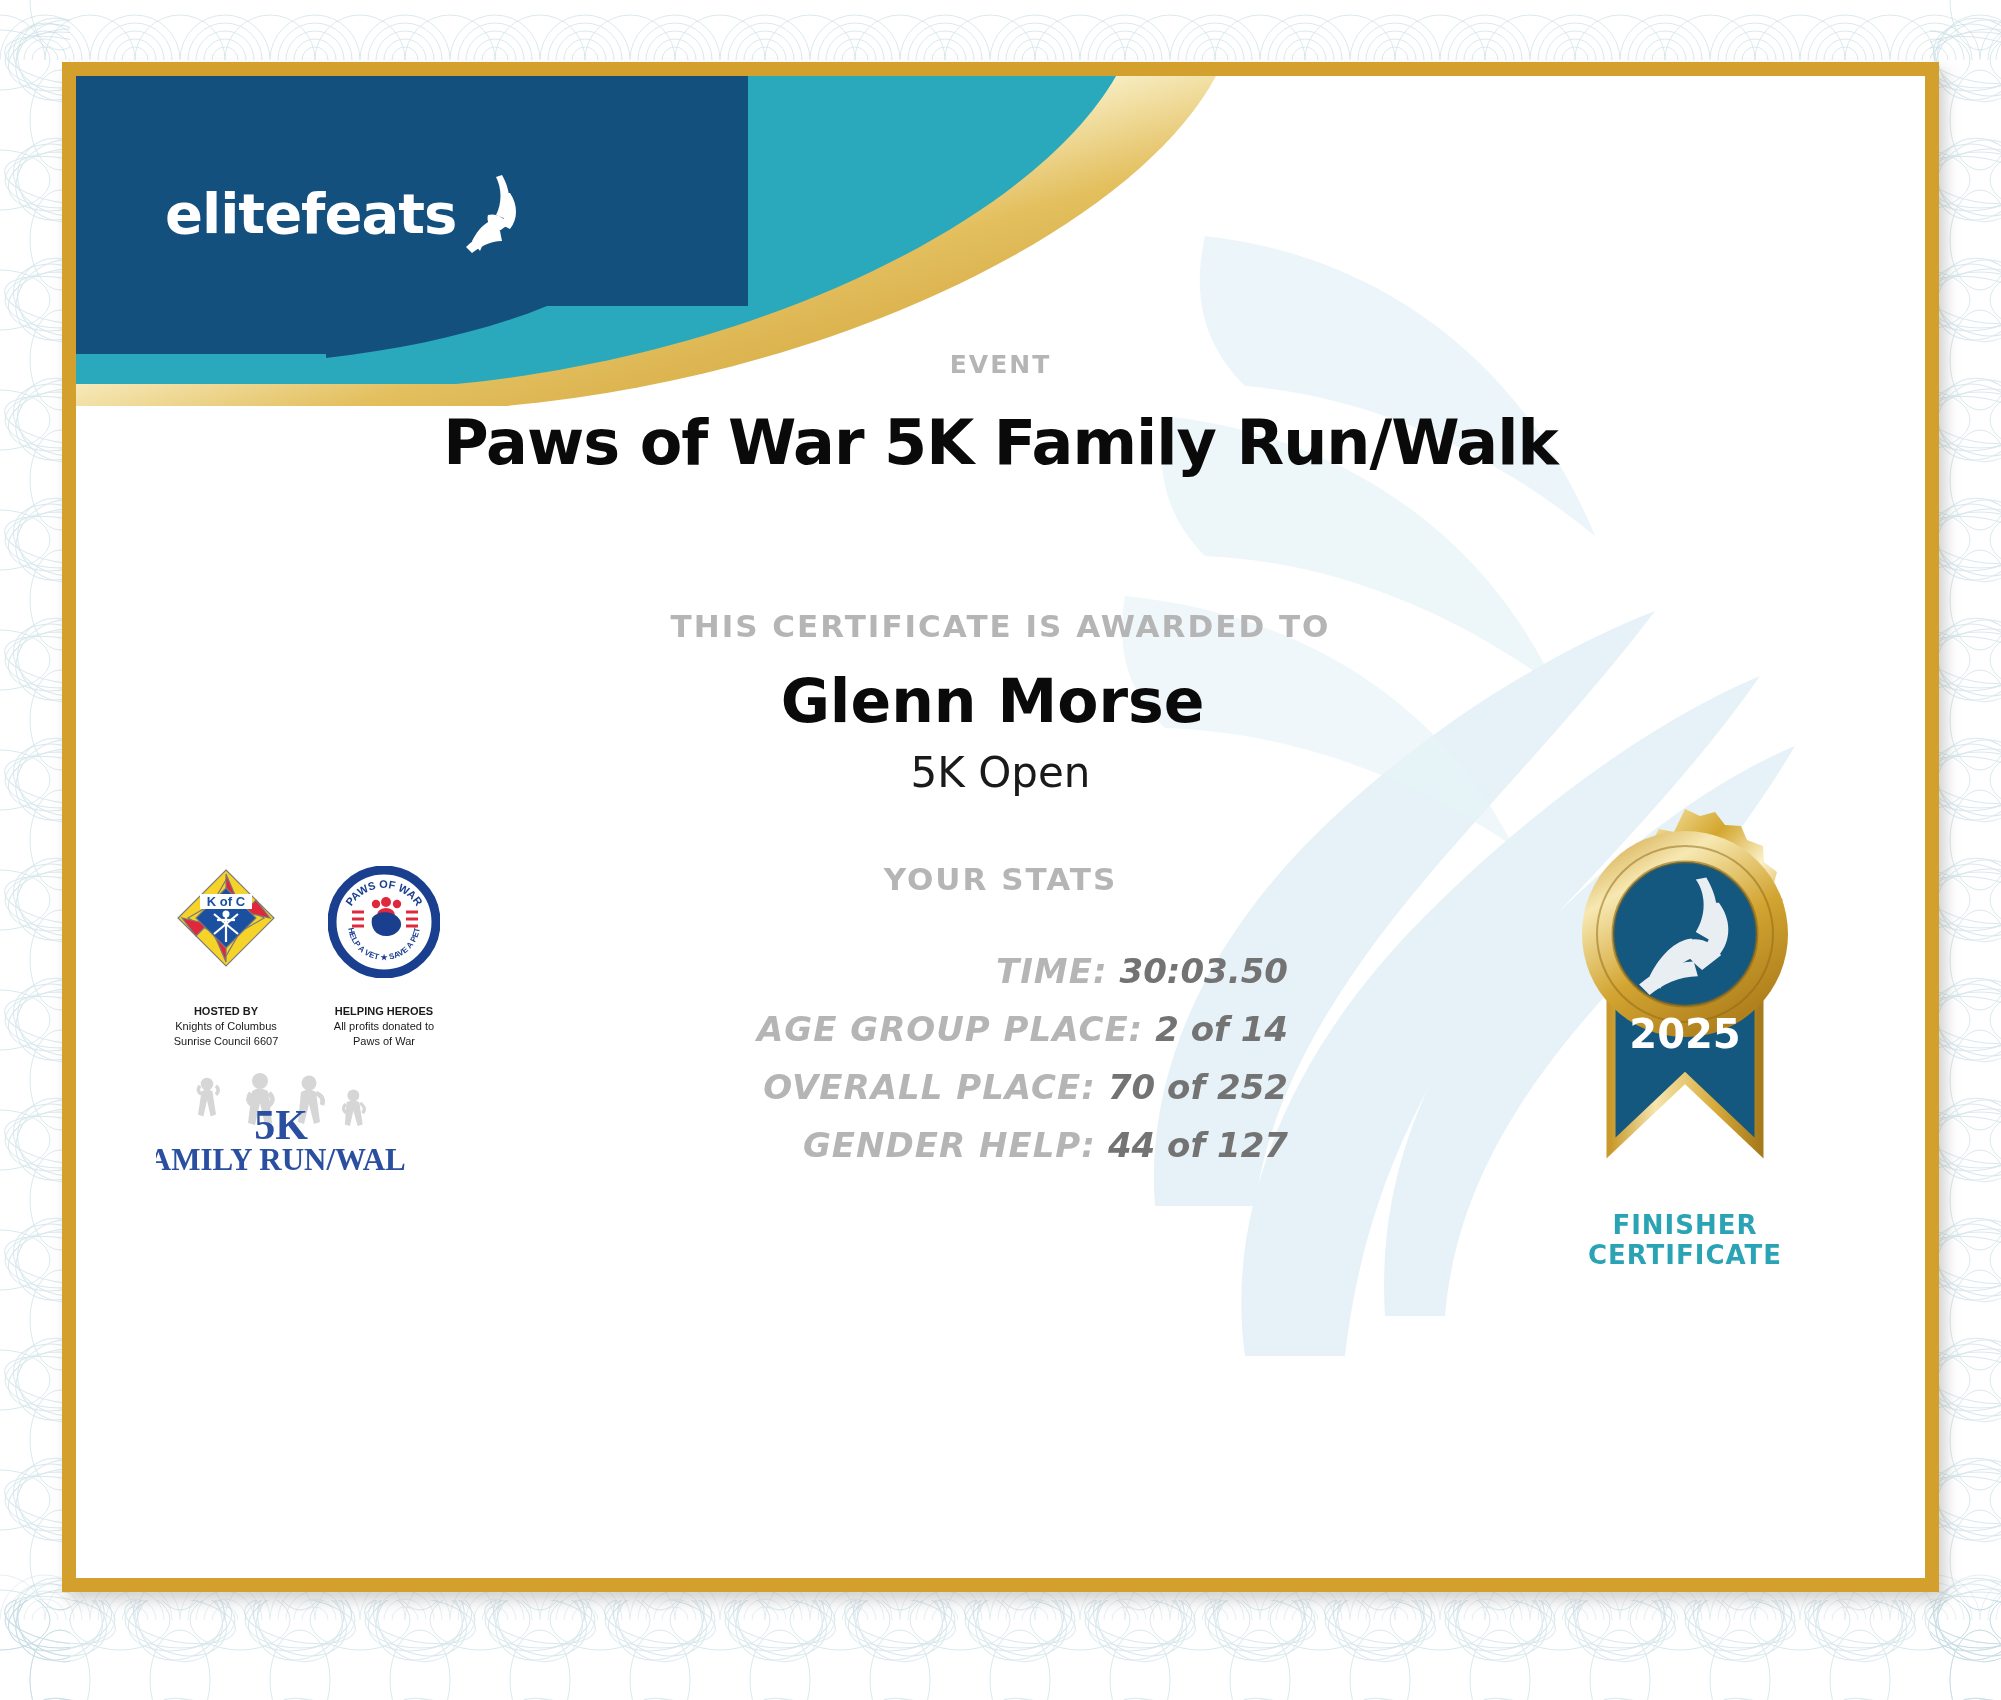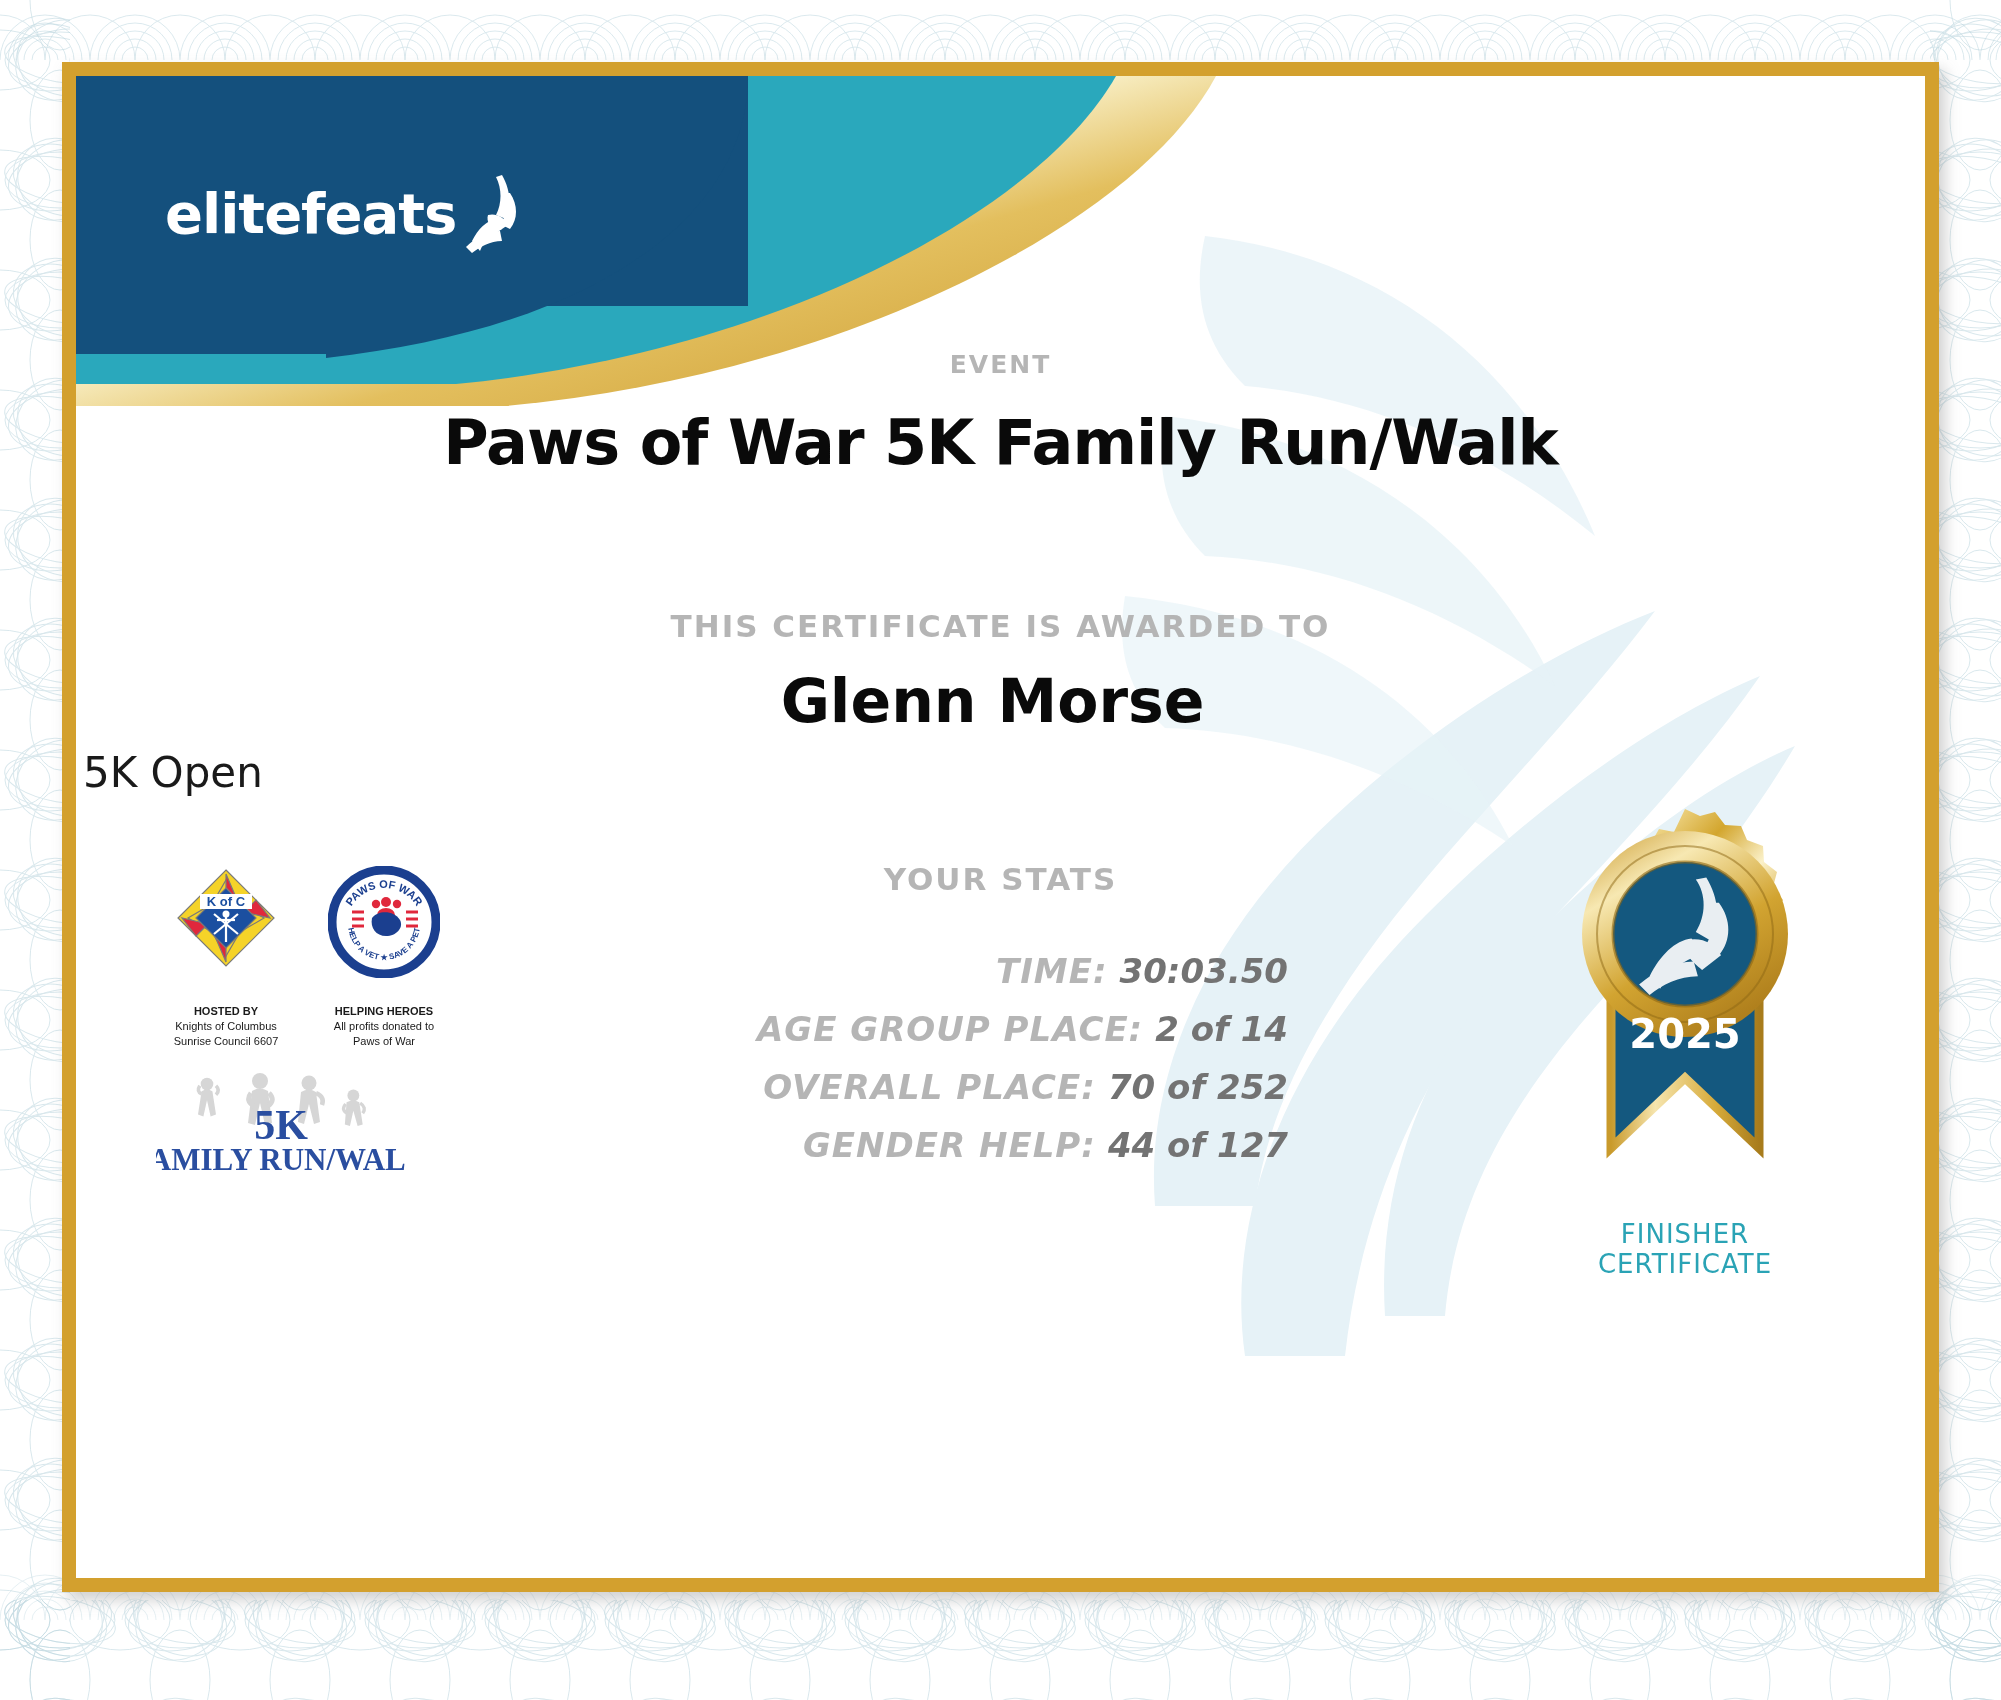--- a/index.html
+++ b/index.html
@@ -88,24 +88,24 @@
   #recipient-name {
     position:absolute; left:0; right:16px; top:590px;
     text-align:center;
     color:#0a0a0a;
     font-size:60px;
     font-weight:bold;
     font-family:"DejaVu Sans", sans-serif;
   }
   #recipient-division {
     position:absolute; left:0; right:0; top:672px;
+    text-align:center;
     color:#1a1a1a;
     font-size:42px;
     font-family:"DejaVu Sans", sans-serif;
-    margin-left:7px;
   }
 
   #stats-label { position:absolute; left:0; right:0; top:785px; font-size:31px; }
 
   #stats-table {
     position:absolute;
     left:0; top:875px;
     width:1212px;
     font-style:italic;
   }
@@ -152,24 +152,24 @@
 
   
   #medal-badge {
     position:absolute;
     right:100px; top:720px;
     width:280px;
     text-align:center;
     z-index:5;
   }
   #finisher-text {
-    margin-top:20px;
+    margin-top:11px;
     color:#2aa3b5;
     font-size:26px;
-    font-weight:normal;
+    font-weight:bold;
     line-height:1.15;
     letter-spacing:1px;
     font-family:"DejaVu Sans", sans-serif;
   }
 </style>
 </head>
 <body>
 
 <svg id="guilloche-bg" width="2001" height="1700" viewBox="0 0 2001 1700">
   <defs>

